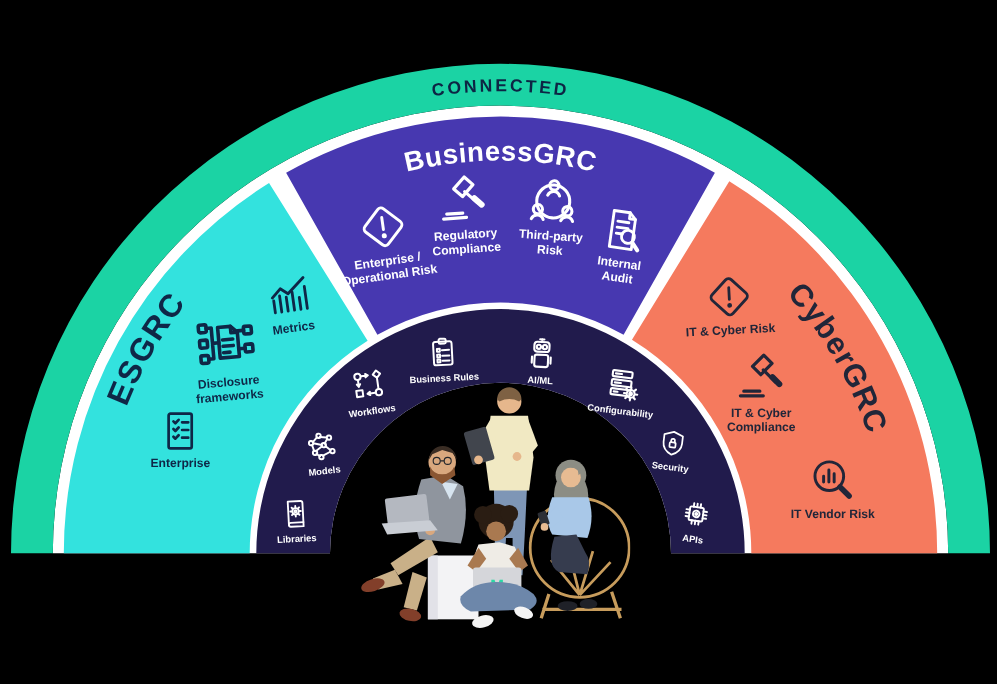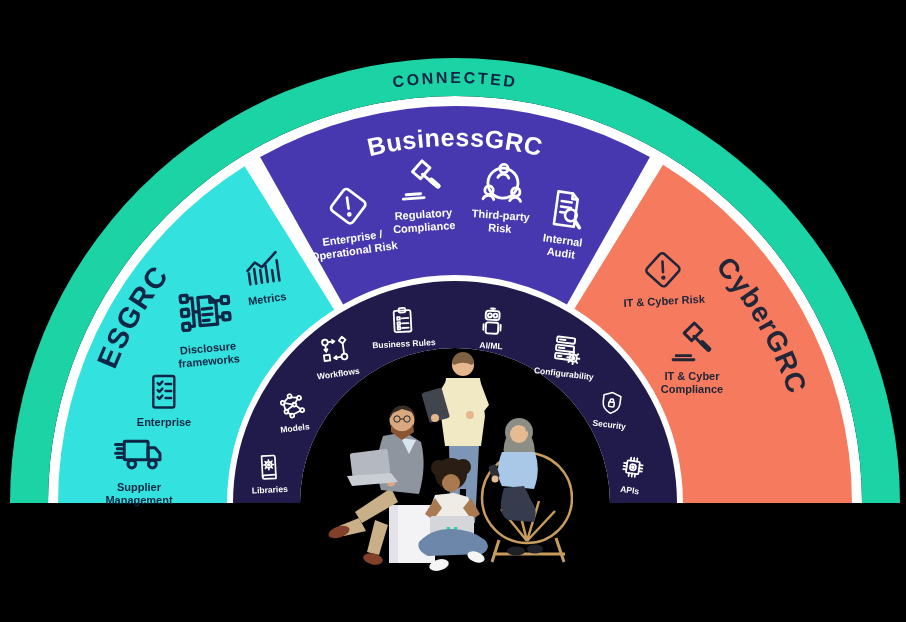--- a/index.html
+++ b/index.html
@@ -201,27 +201,20 @@
       </svg>
     <div class="lbl">Disclosure
 frameworks</div>
   </div>
   <div class="item dark" style="left:164px;top:400px;transform:translate(-50%,-50%)">
     <svg class="icn" style="width:42px;height:42px">
         <use href="#i-assessments"></use>
       </svg>
     <div class="lbl">Enterprise</div>
   </div>
-  <div class="item dark" style="left:139px;top:467px;transform:translate(-50%,-50%)">
-    <svg class="icn" style="width:52px;height:52px">
-        <use href="#i-truck"></use>
-      </svg>
-    <div class="lbl">Supplier
-Management</div>
-  </div>
 
   <div class="item light" style="left:350px;top:221px;transform:translate(-50%,-50%) rotate(-8deg)">
     <svg class="icn" style="width:46px;height:46px">
         <use href="#i-risk"></use>
       </svg>
     <div class="lbl">Enterprise /
 Operational Risk</div>
   </div>
   <div class="item light" style="left:422px;top:195px;transform:translate(-50%,-50%) rotate(-4deg)">
     <svg class="icn" style="width:50px;height:50px">
@@ -250,20 +243,26 @@
         <use href="#i-risk"></use>
       </svg>
     <div class="lbl">IT &amp; Cyber Risk</div>
   </div>
   <div class="item darker" style="left:692px;top:357px;transform:translate(-50%,-50%)">
     <svg class="icn" style="width:50px;height:50px">
         <use href="#i-gavel"></use>
       </svg>
     <div class="lbl">IT &amp; Cyber
 Compliance</div>
+  </div>
+  <div class="item darker" style="left:757px;top:444px;transform:translate(-50%,-50%)">
+    <svg class="icn" style="width:46px;height:46px">
+        <use href="#i-vendor"></use>
+      </svg>
+    <div class="lbl">IT Vendor Risk</div>
   </div>
 
   <div class="item inner light" style="left:336px;top:357px;transform:translate(-50%,-50%) rotate(-8deg)">
     <svg class="icn" style="width:31px;height:31px">
         <use href="#i-workflow"></use>
       </svg>
     <div class="lbl">Workflows</div>
   </div>
   <div class="item inner light" style="left:403px;top:327px;transform:translate(-50%,-50%) rotate(-3deg)">
     <svg class="icn" style="width:31px;height:31px">

